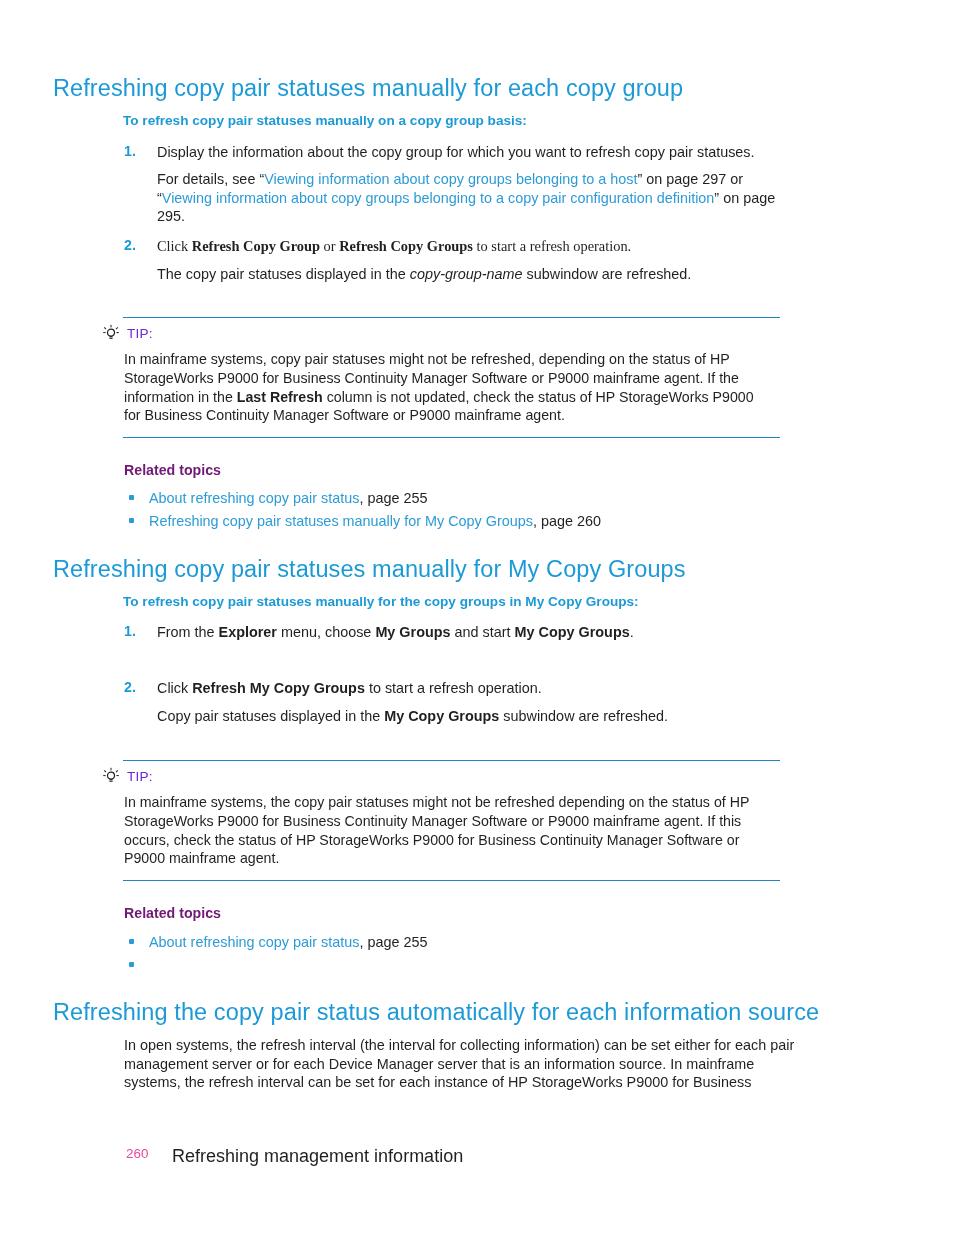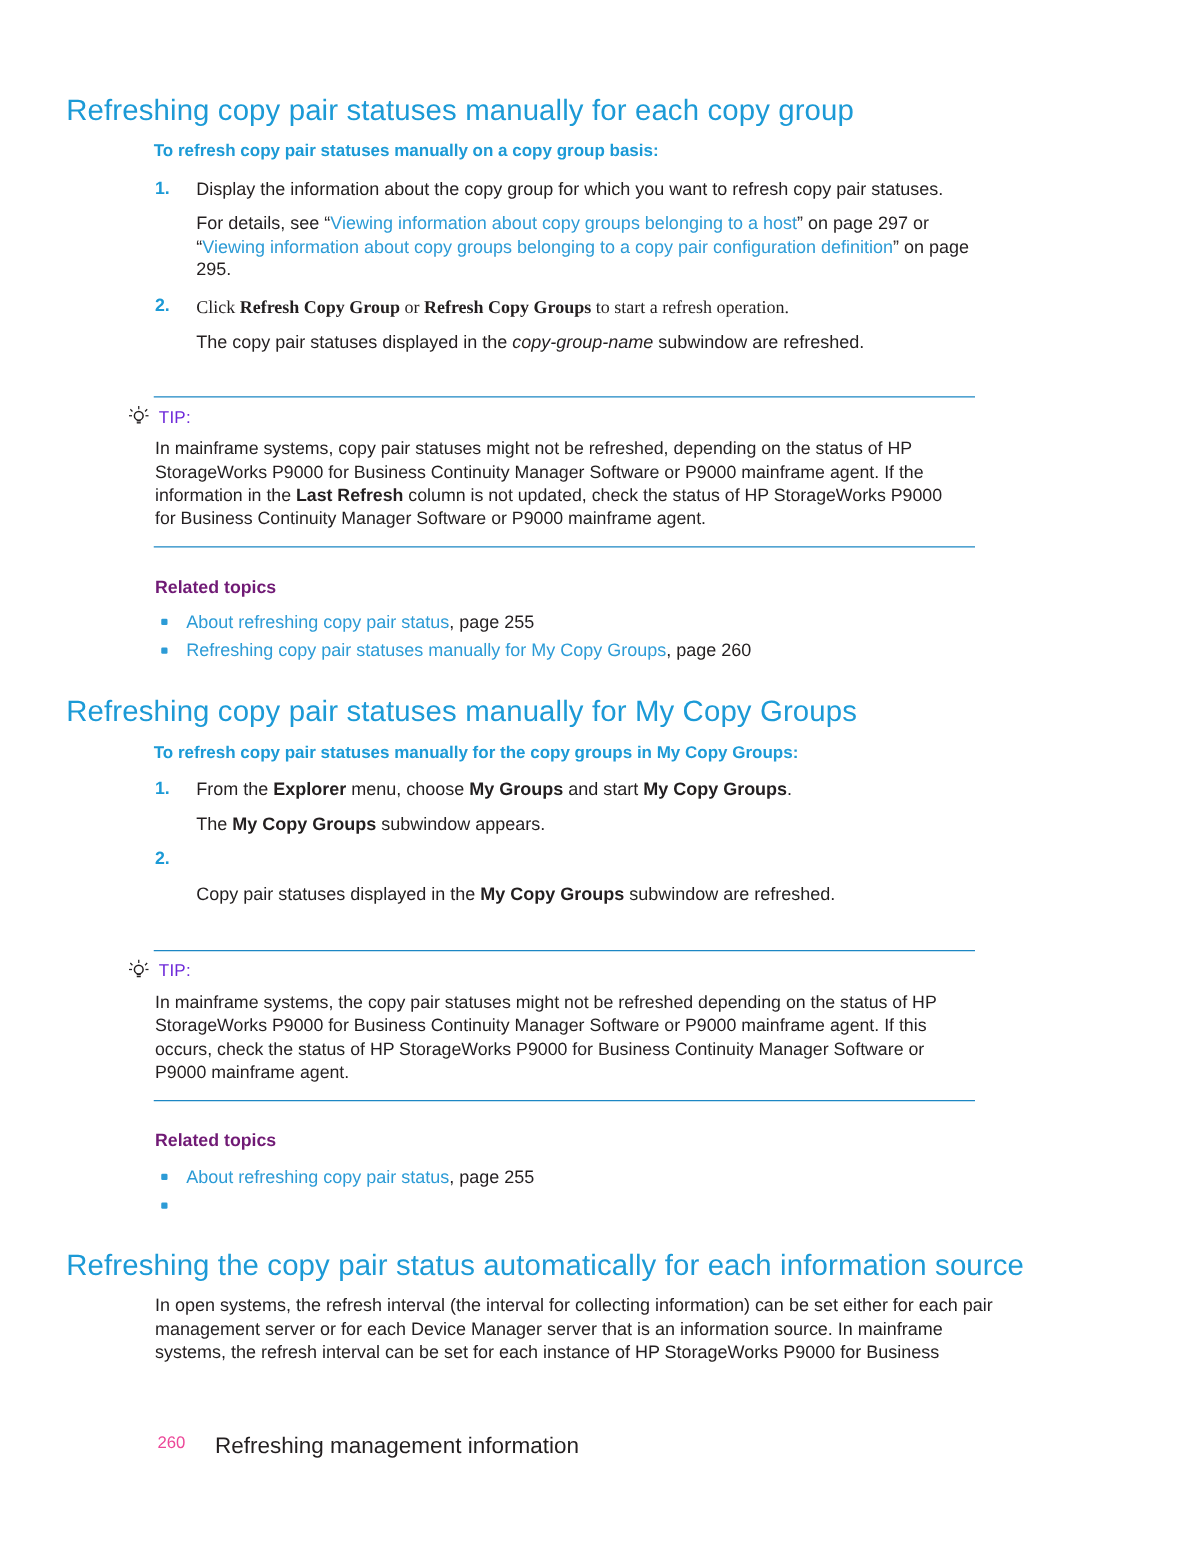--- a/index.html
+++ b/index.html
@@ -205,25 +205,25 @@
     <span class="lnk">Refreshing copy pair statuses manually for My Copy Groups</span><span>, page 260</span>
   </div>
 
   <div class="h1" style="top:557px;">Refreshing copy pair statuses manually for My Copy Groups</div>
   <div class="h2" style="top:594px;">To refresh copy pair statuses manually for the copy groups in My Copy Groups:</div>
 
   <div class="stepnum" style="top:623px;">1.</div>
   <div class="para body-col" style="top:623px;">
     <span>From the </span><b class="bd">Explorer</b><span> menu, choose </span><b class="bd">My Groups</b><span> and start </span><b class="bd">My Copy Groups</b><span>.</span>
   </div>
-  <div class="para body-col" style="top:651px;">
-    <span>The </span><b class="bd">My Copy Groups</b><span> subwindow appears.</span>
-  </div>
 
   <div class="stepnum" style="top:679px;">2.</div>
+  <div class="para body-col" style="top:679px;">
+    <span>Click </span><b class="bd">Refresh My Copy Groups</b><span> to start a refresh operation.</span>
+  </div>
   <div class="para body-col" style="top:707px;">
     <span>Copy pair statuses displayed in the </span><b class="bd">My Copy Groups</b><span> subwindow are refreshed.</span>
   </div>
 
   <div class="rule" style="top:760px;"></div>
   <div class="tip-icon" style="top:767px;">
     <svg viewBox="0 0 20 20" width="20" height="20" aria-hidden="true">
       <g fill="#231f20">
         <circle cx="10" cy="8.6" r="3.5" fill="none" stroke="#231f20" stroke-width="1.2"></circle>
         <rect x="8.4" y="12.1" width="3.2" height="1.1"></rect>

